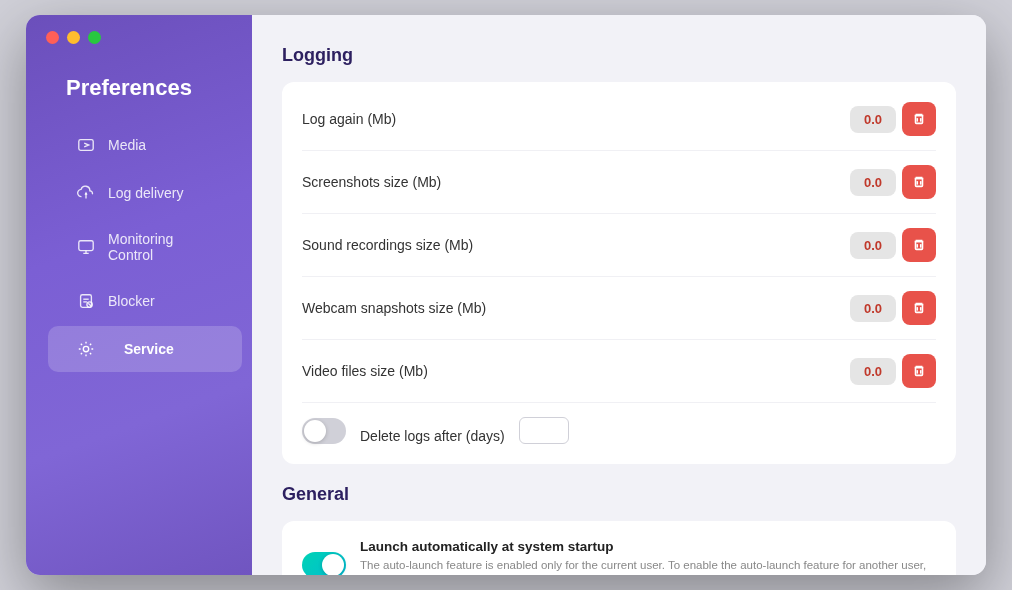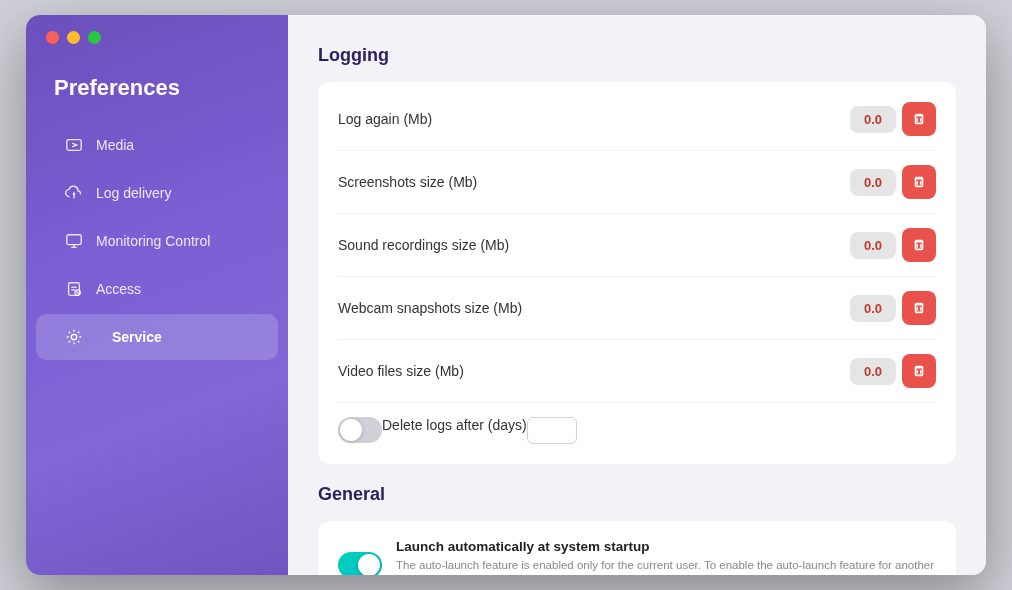--- a/index.html
+++ b/index.html
@@ -30,26 +30,27 @@
       gap: 8px;
       z-index: 10;
     }
     .tl { width: 13px; height: 13px; border-radius: 50%; }
     .tl-red { background: #ff5f57; }
     .tl-yellow { background: #ffbd2e; }
     .tl-green { background: #28c840; }
 
     
     .sidebar {
-      width: 262px;
+      width: 226px;
       background: linear-gradient(160deg, #6b4fbb 0%, #7b5fd4 40%, #8066d6 70%, #7055c0 100%);
       display: flex;
       flex-direction: column;
       padding-top: 50px;
       flex-shrink: 0;
+      padding-left: 12px;
     }
     .sidebar-title {
       color: white;
       font-size: 22px;
       font-weight: 700;
       padding: 10px 28px 20px;
     }
     .sidebar-item {
       display: flex;
       align-items: center;
@@ -186,21 +187,22 @@
     }
     .toggle-sub-label {
       color: #888;
       font-size: 11.5px;
       margin-top: 3px;
       line-height: 1.5;
     }
 
     .delete-logs-row {
       display: flex;
-      align-items: flex-start;
+      align-items: flex-end;
+      gap: 14px;
       padding: 14px 0;
     }
     .days-input {
       border: 1px solid #d0d0d8;
       border-radius: 6px;
       padding: 5px 10px;
       font-size: 13px;
       width: 50px;
       color: #555;
       text-align: center;
@@ -256,21 +258,21 @@
     <div class="sidebar-item">
       <span class="sidebar-icon">
         <svg viewBox="0 0 20 20" width="18" height="18">
           <rect x="4" y="3" width="12" height="14" rx="2"></rect>
           <line x1="7" y1="8" x2="13" y2="8"></line>
           <line x1="7" y1="11" x2="11" y2="11"></line>
           <circle cx="14" cy="14" r="3"></circle>
           <line x1="12.5" y1="12.5" x2="15.5" y2="15.5"></line>
         </svg>
       </span>
-      <span>Access</span>
+      <span>Blocker</span>
     </div>
 
     <div class="sidebar-item active">
       <span class="sidebar-icon">
         <svg viewBox="0 0 20 20" width="18" height="18">
           <circle cx="10" cy="10" r="3"></circle>
           <path d="M10 2v2M10 16v2M2 10h2M16 10h2M4.22 4.22l1.42 1.42M14.36 14.36l1.42 1.42M4.22 15.78l1.42-1.42M14.36 5.64l1.42-1.42"></path>
         </svg>
       </span>
       <span>Service</span>

